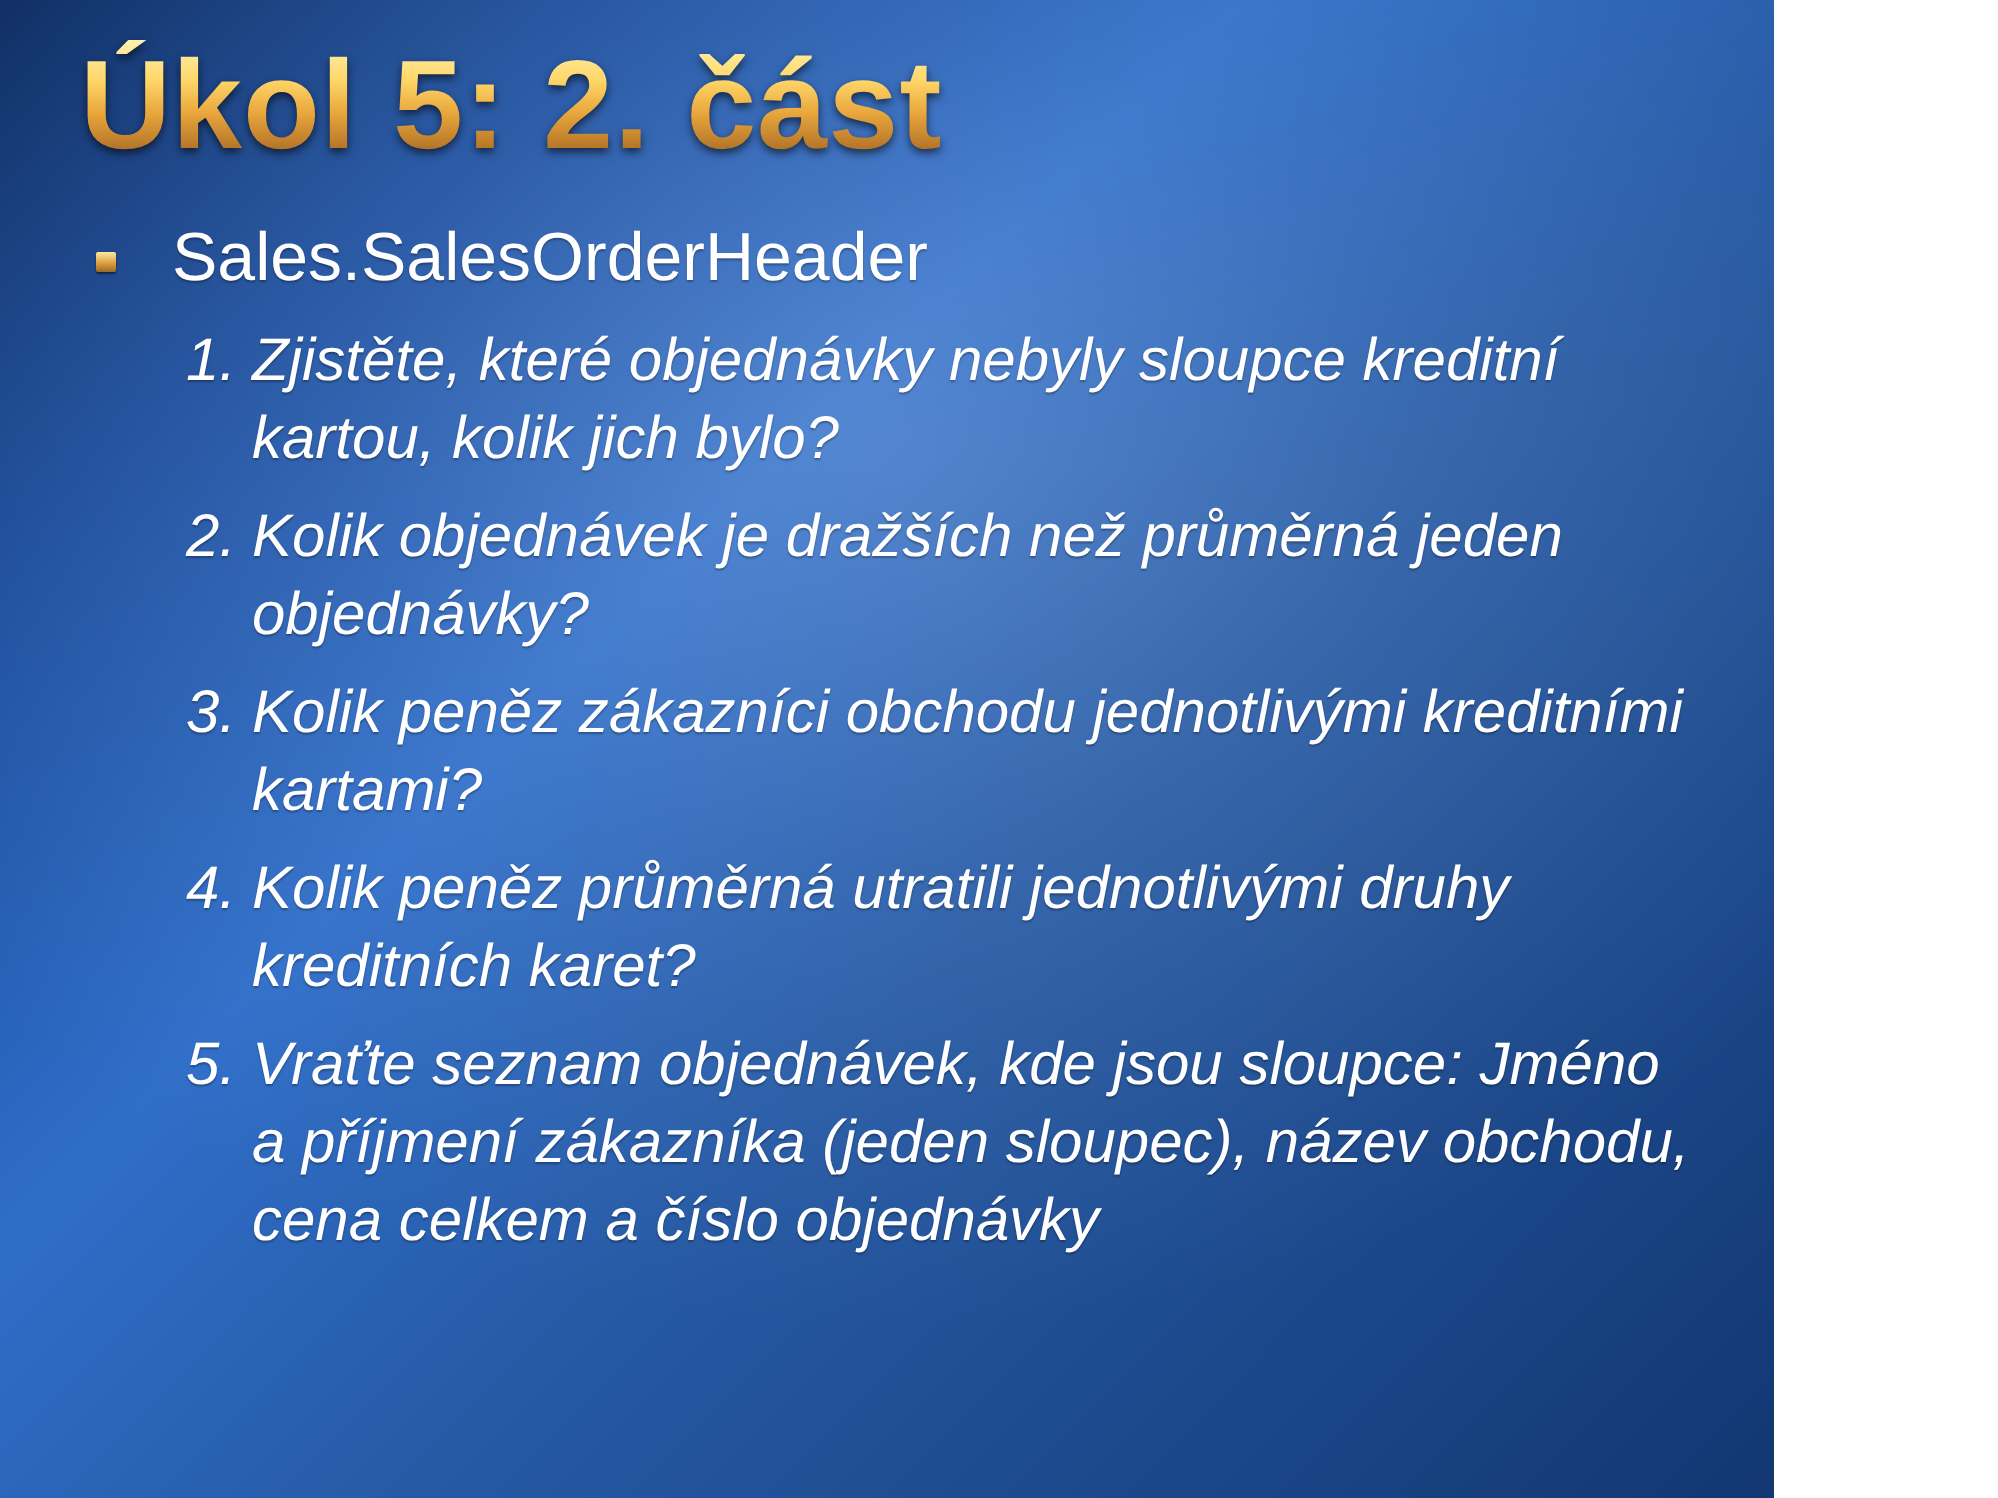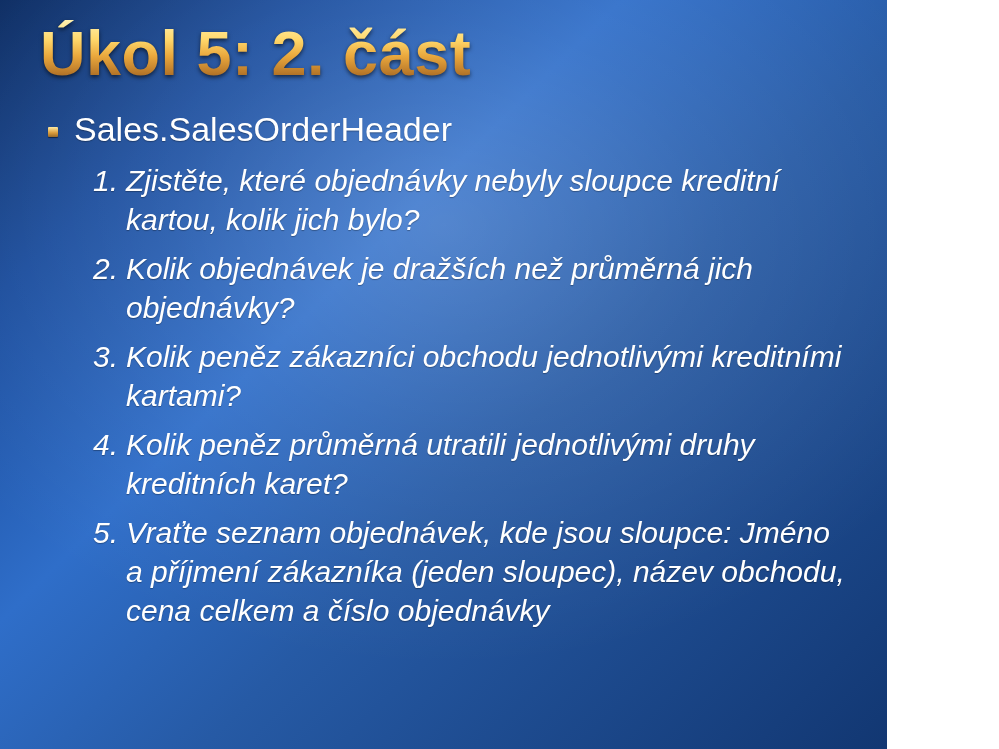--- a/index.html
+++ b/index.html
@@ -49,21 +49,21 @@
     filter: drop-shadow(0 2px 2px rgba(0,0,0,0.6));
   }
 
   .content {
     padding-left: 8px;
   }
 
   .bullet-row {
     display: flex;
     align-items: baseline;
-    gap: 16px;
+    gap: 28px;
     margin-bottom: 10px;
   }
   .bullet-marker {
     width: 10px;
     height: 10px;
     flex: 0 0 10px;
     border-radius: 1px;
     background: linear-gradient(180deg, #ffe9a0 0%, #d89a3a 60%, #9a6a28 100%);
     box-shadow: 0 1px 1px rgba(0,0,0,0.5);
     transform: translateY(-4px);
@@ -110,20 +110,20 @@
 
   <div class="content">
 
     <div class="bullet-row">
       <span class="bullet-marker"></span>
       <span class="bullet-text">Sales.SalesOrderHeader</span>
     </div>
 
     <ol class="numbered">
       <li>Zjistěte, které objednávky nebyly sloupce kreditní kartou, kolik jich bylo?</li>
-      <li>Kolik objednávek je dražších než průměrná jich objednávky?</li>
+      <li>Kolik objednávek je dražších než průměrná jeden objednávky?</li>
       <li>Kolik peněz zákazníci obchodu jednotlivými kreditními kartami?</li>
       <li>Kolik peněz průměrná utratili jednotlivými druhy kreditních karet?</li>
       <li>Vraťte seznam objednávek, kde jsou sloupce: Jméno a příjmení zákazníka (jeden sloupec), název obchodu, cena celkem a číslo objednávky</li>
     </ol>
 
   </div>
 </div>
 
 </body></html>

